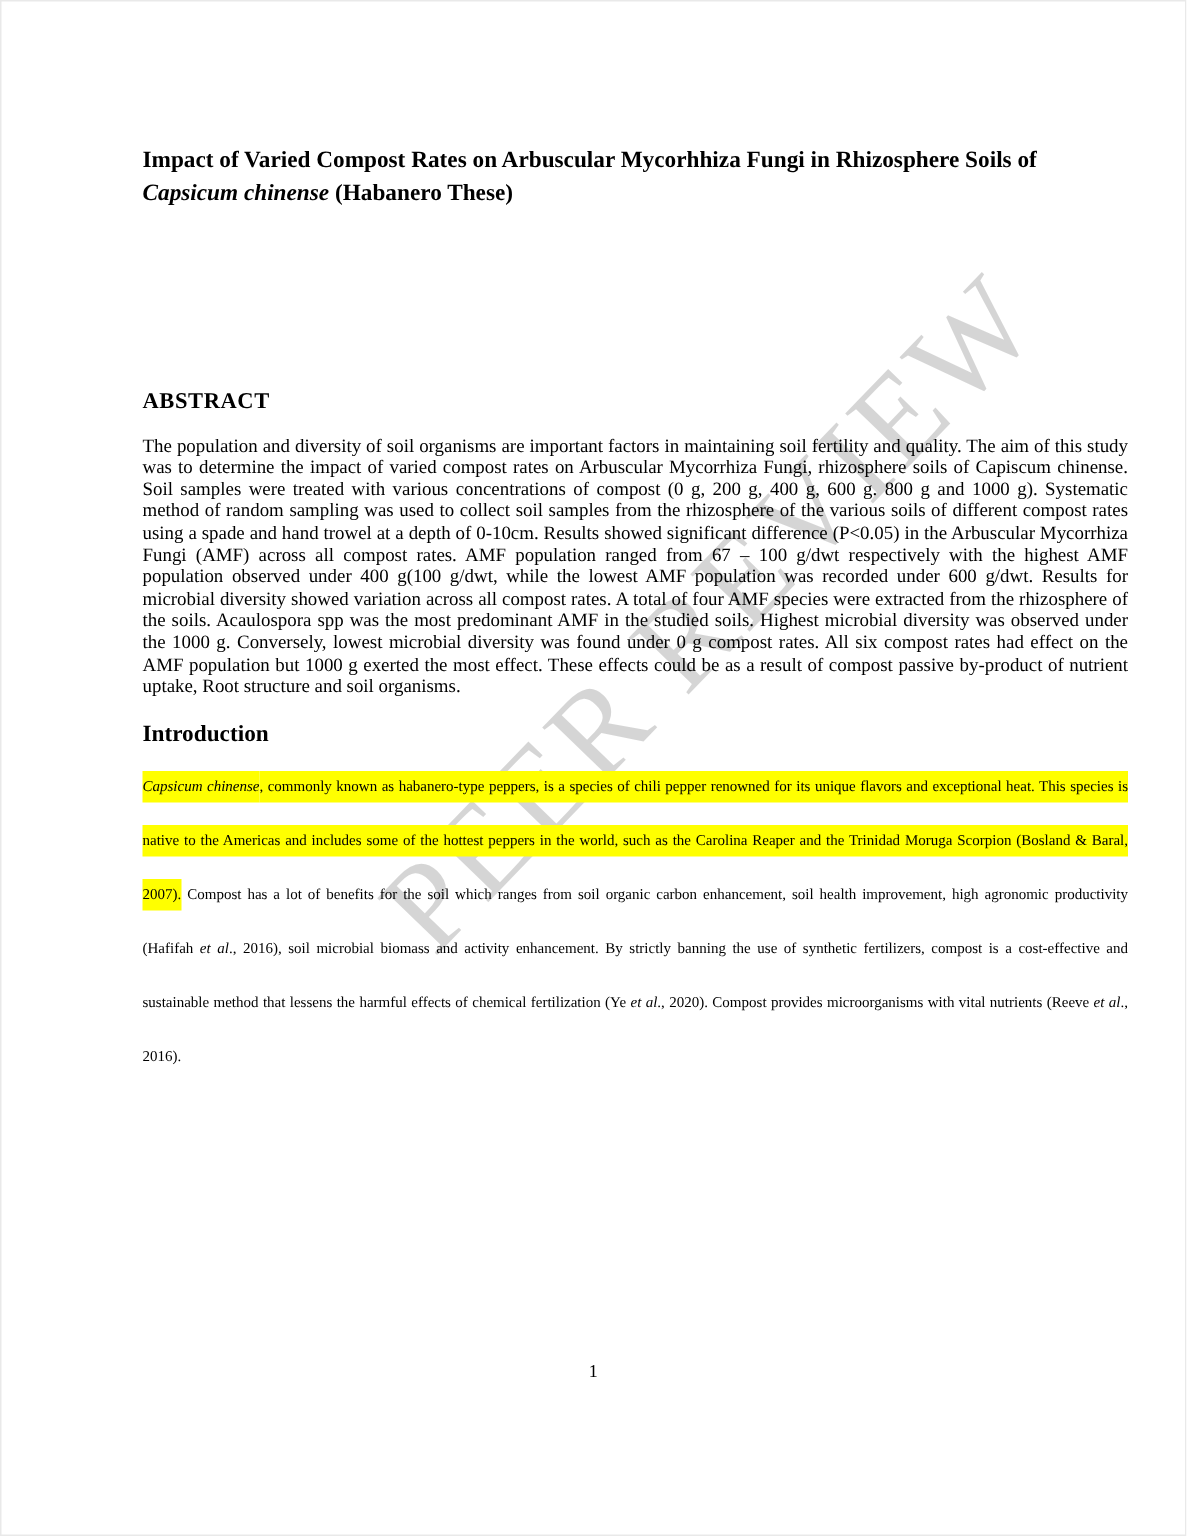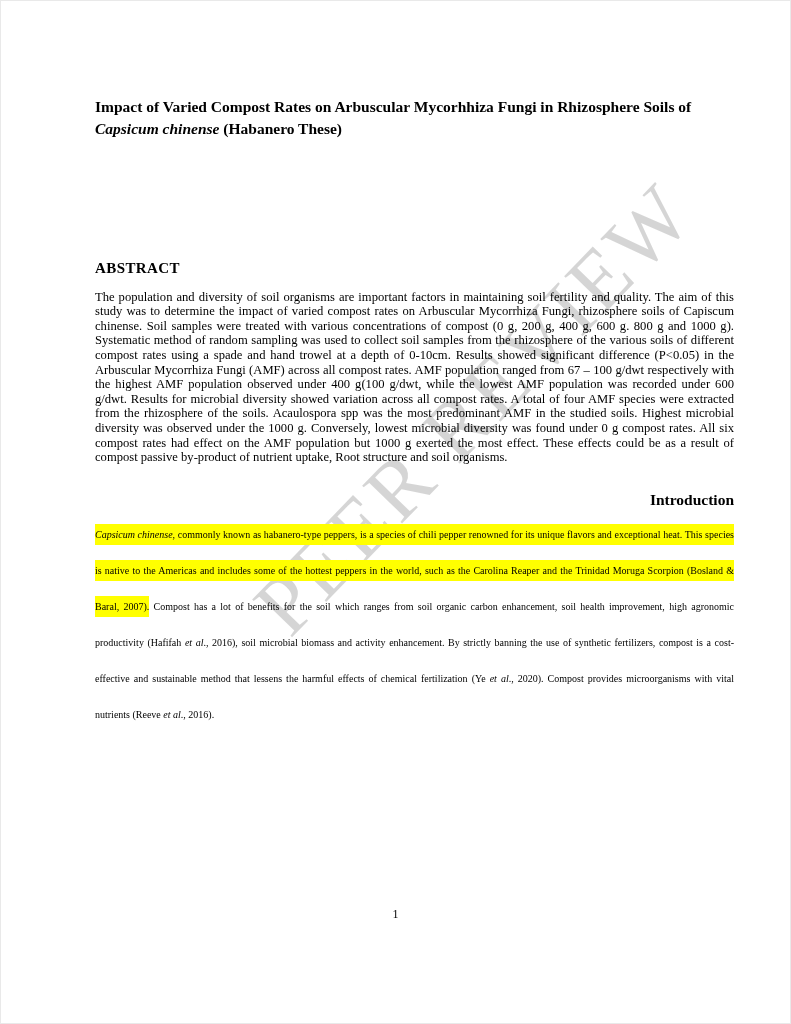--- a/index.html
+++ b/index.html
@@ -29,21 +29,21 @@
     letter-spacing: 3px;
     white-space: nowrap;
     color: #000000;
     opacity: 0.16;
     z-index: 0;
     user-select: none;
   }
   .content {
     position: relative;
     z-index: 1;
-    padding: 95px 56px 0 94px;
+    padding: 95px 38px 0 94px;
   }
   .paper-title {
     font-size: 15.5px;
     font-weight: bold;
     line-height: 1.42;
     margin: 0;
   }
   .paper-title .italic {
     font-style: italic;
   }
@@ -52,24 +52,23 @@
     font-size: 15px;
     font-weight: bold;
     letter-spacing: 0.4px;
   }
   .abstract-body {
     font-size: 12.6px;
     line-height: 1.16;
     text-align: justify;
   }
   .intro-heading {
-    margin-top: 26px;
+    margin-top: 16px;
     font-size: 15.5px;
     font-weight: bold;
-    text-align: right;
   }
   .intro-body {
     margin-top: 8px;
     font-size: 10px;
     line-height: 36px;
     text-align: justify;
   }
   .hl {
     background: #ffff00;
     padding: 5px 0;

